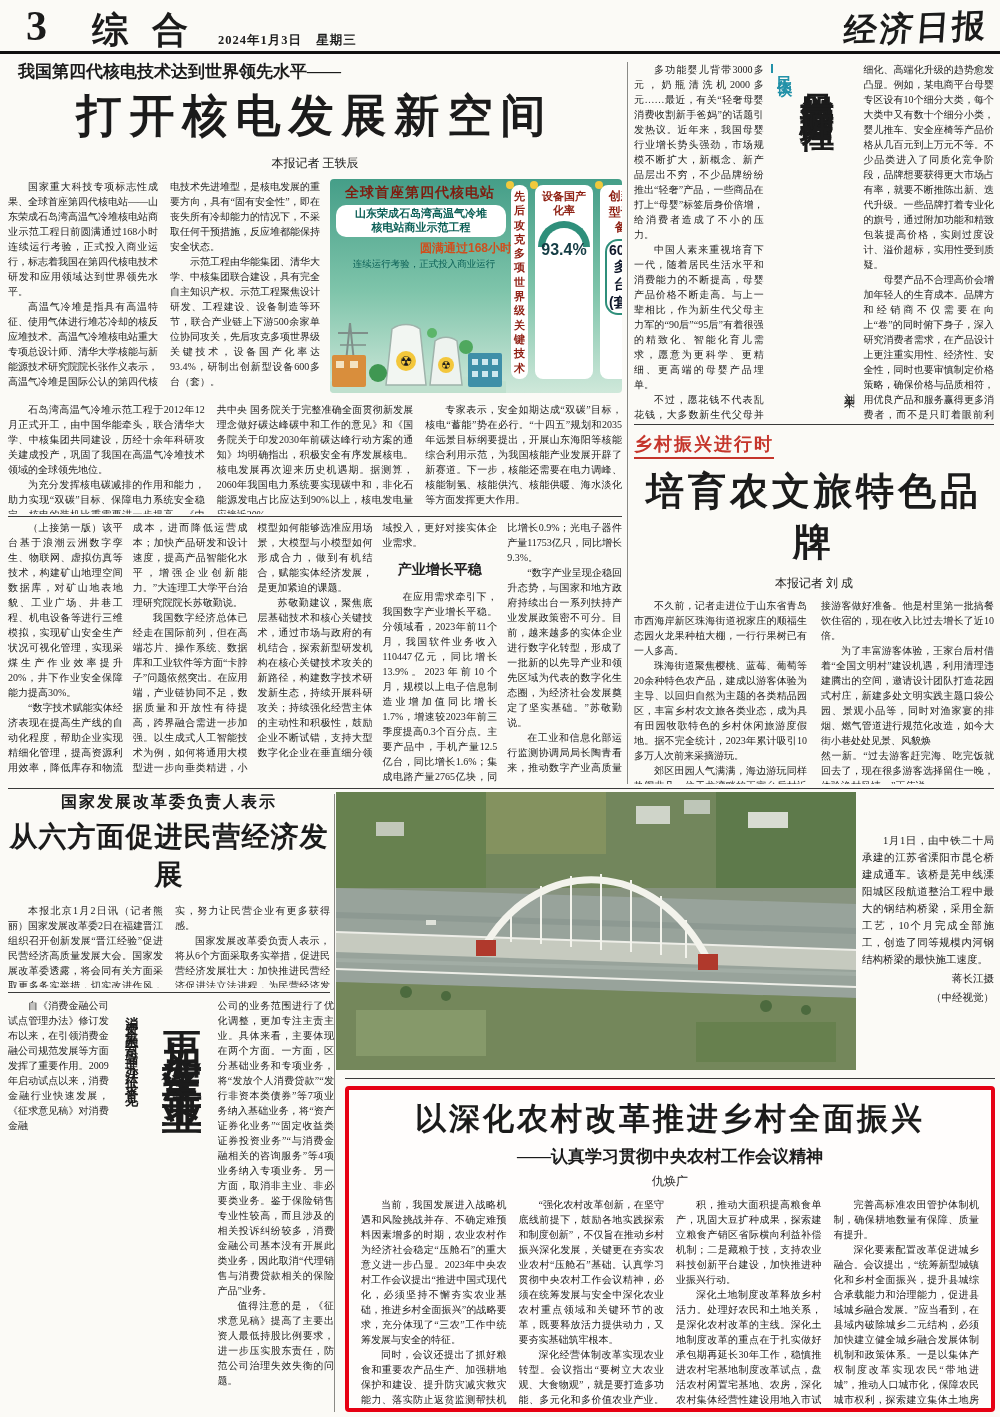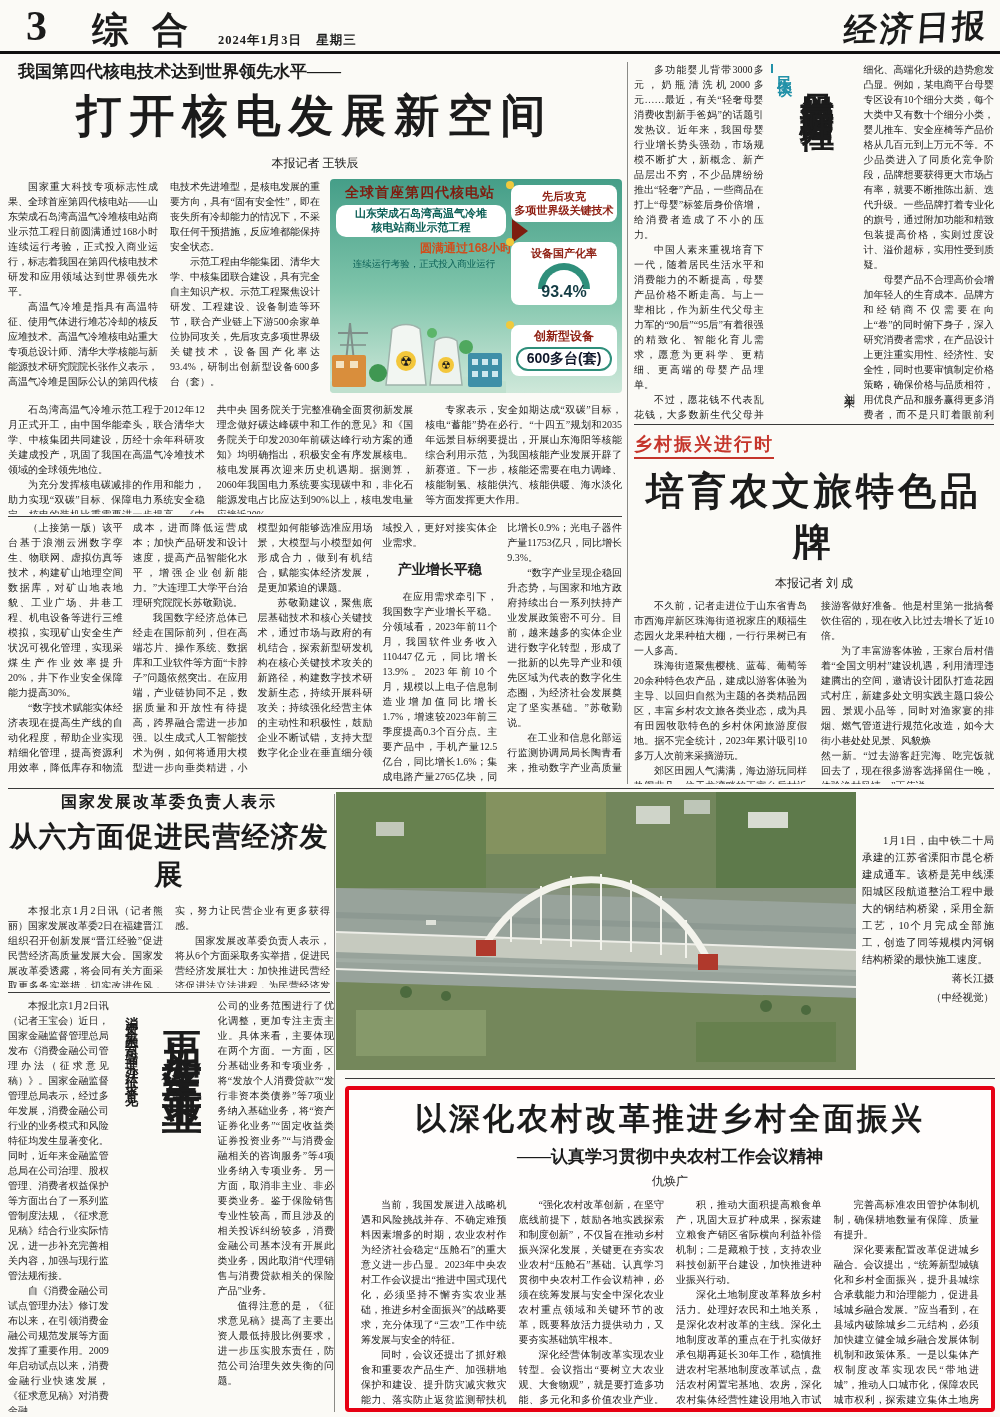--- a/index.html
+++ b/index.html
@@ -36,21 +36,21 @@
            font-family:"Liberation Sans","DejaVu Sans",sans-serif;
            background:linear-gradient(180deg,#459e88 0%,#7ec4aa 52%,#cfe8da 100%); }
   .infog .t  { text-align:center; color:#7e1d10; font-weight:800; font-size:14px; margin-top:5px; letter-spacing:1px; width:180px; }
   .infog .sub { background:#fff; border-radius:10px; width:170px; margin:3px 0 0 6px; padding:2px 4px;
                 color:#0b5f56; font-weight:800; font-size:11px; text-align:center; line-height:1.25; }
   .infog .pass1 { color:#cf4f1d; font-weight:800; font-size:12px; text-align:right; width:182px; margin-top:3px; }
   .infog .pass2 { color:#0b5f56; font-weight:400; font-size:9.5px; width:188px; text-align:center; margin-top:1px; }
   .infog .scene { position:absolute; left:0; bottom:0; width:176px; height:104px; }
   .infog .arrow { position:absolute; left:182px; top:40px; width:0; height:0;
                   border-left:16px solid #7e1d10; border-top:12px solid transparent; border-bottom:12px solid transparent; }
-  .infog .stats { position:absolute; right:5px; top:6px; width:106px; display:flex; flex-direction:column; gap:20px;justify-content:space-between; }
+  .infog .stats { position:absolute; right:5px; top:6px; width:106px; display:flex; gap:7px;justify-content:space-between; }
   .infog .box { background:#fff; border-radius:8px; padding:4px 3px; text-align:center; position:relative; }
   .infog .box::after { content:""; position:absolute; left:-5px; top:-4px; width:8px; height:8px;
                        background:#f0c93c; border-radius:50%; }
   .infog .b-red { color:#8e1f12; font-weight:800; font-size:11px; line-height:1.3; }
   .gauge { width:52px; height:26px; border:7px solid #2f8f7b; border-bottom:none;
            border-radius:52px 52px 0 0; margin:3px auto 0; }
   .gauge-val { font-size:16px; color:#143c44; font-weight:800; margin-top:-6px; }
   .pill { border:2px solid #2f8f7b; border-radius:13px; color:#0f172a; font-weight:800;
           font-size:14px; padding:1px 2px; margin:3px 2px 1px; }
 
@@ -260,21 +260,20 @@
     <div class="flow body-text">
         <p>本报北京1月2日讯（记者熊丽）国家发展改革委2日在福建晋江组织召开创新发展“晋江经验”促进民营经济高质量发展大会。国家发展改革委透露，将会同有关方面采取更多务实举措，切实改进作风，提信心、破壁垒、解难题、抓落实，努力让民营企业有更多获得感。</p>
         <p>国家发展改革委负责人表示，将从6个方面采取务实举措，促进民营经济发展壮大：加快推进民营经济促进法立法进程，为民营经济发展提供法治保障；健全完善多层次常态化沟通交流机制，努力倾听民企真实声音；加强民营经济发展形势综合分析，不断健全民营经济形势监测指标体系，完善面向民企的信息发布平台……</p>
       </div>
   </div>
 
   <div class="rule-h" style="left:8px; top:992px; width:322px;"></div>
 
   <div class="abs xiaojin">
     <div class="xj-col xj-col1 body-text">
-        <p>本报北京1月2日讯（记者王宝会）近日，国家金融监督管理总局发布《消费金融公司管理办法（征求意见稿）》。国家金融监督管理总局表示，经过多年发展，消费金融公司行业的业务模式和风险特征均发生显著变化。同时，近年来金融监管总局在公司治理、股权管理、消费者权益保护等方面出台了一系列监管制度法规，《征求意见稿》结合行业实际情况，进一步补充完善相关内容，加强与现行监管法规衔接。</p>
         <p>自《消费金融公司试点管理办法》修订发布以来，在引领消费金融公司规范发展等方面发挥了重要作用。2009年启动试点以来，消费金融行业快速发展，《征求意见稿》对消费金融</p>
       </div>
     <div class="xj-kicker">消费金融公司管理办法征求意见</div>
     <div class="xj-head">更加专注主责主业</div>
     <div class="xj-col xj-col2 body-text cont">
         <p>公司的业务范围进行了优化调整，更加专注主责主业。具体来看，主要体现在两个方面。一方面，区分基础业务和专项业务，将“发放个人消费贷款”“发行非资本类债券”等7项业务纳入基础业务，将“资产证券化业务”“固定收益类证券投资业务”“与消费金融相关的咨询服务”等4项业务纳入专项业务。另一方面，取消非主业、非必要类业务。鉴于保险销售专业性较高，而且涉及的相关投诉纠纷较多，消费金融公司基本没有开展此类业务，因此取消“代理销售与消费贷款相关的保险产品”业务。</p>
         <p>值得注意的是，《征求意见稿》提高了主要出资人最低持股比例要求，进一步压实股东责任，防范公司治理失效失衡的问题。</p>
       </div>
   </div>
 

